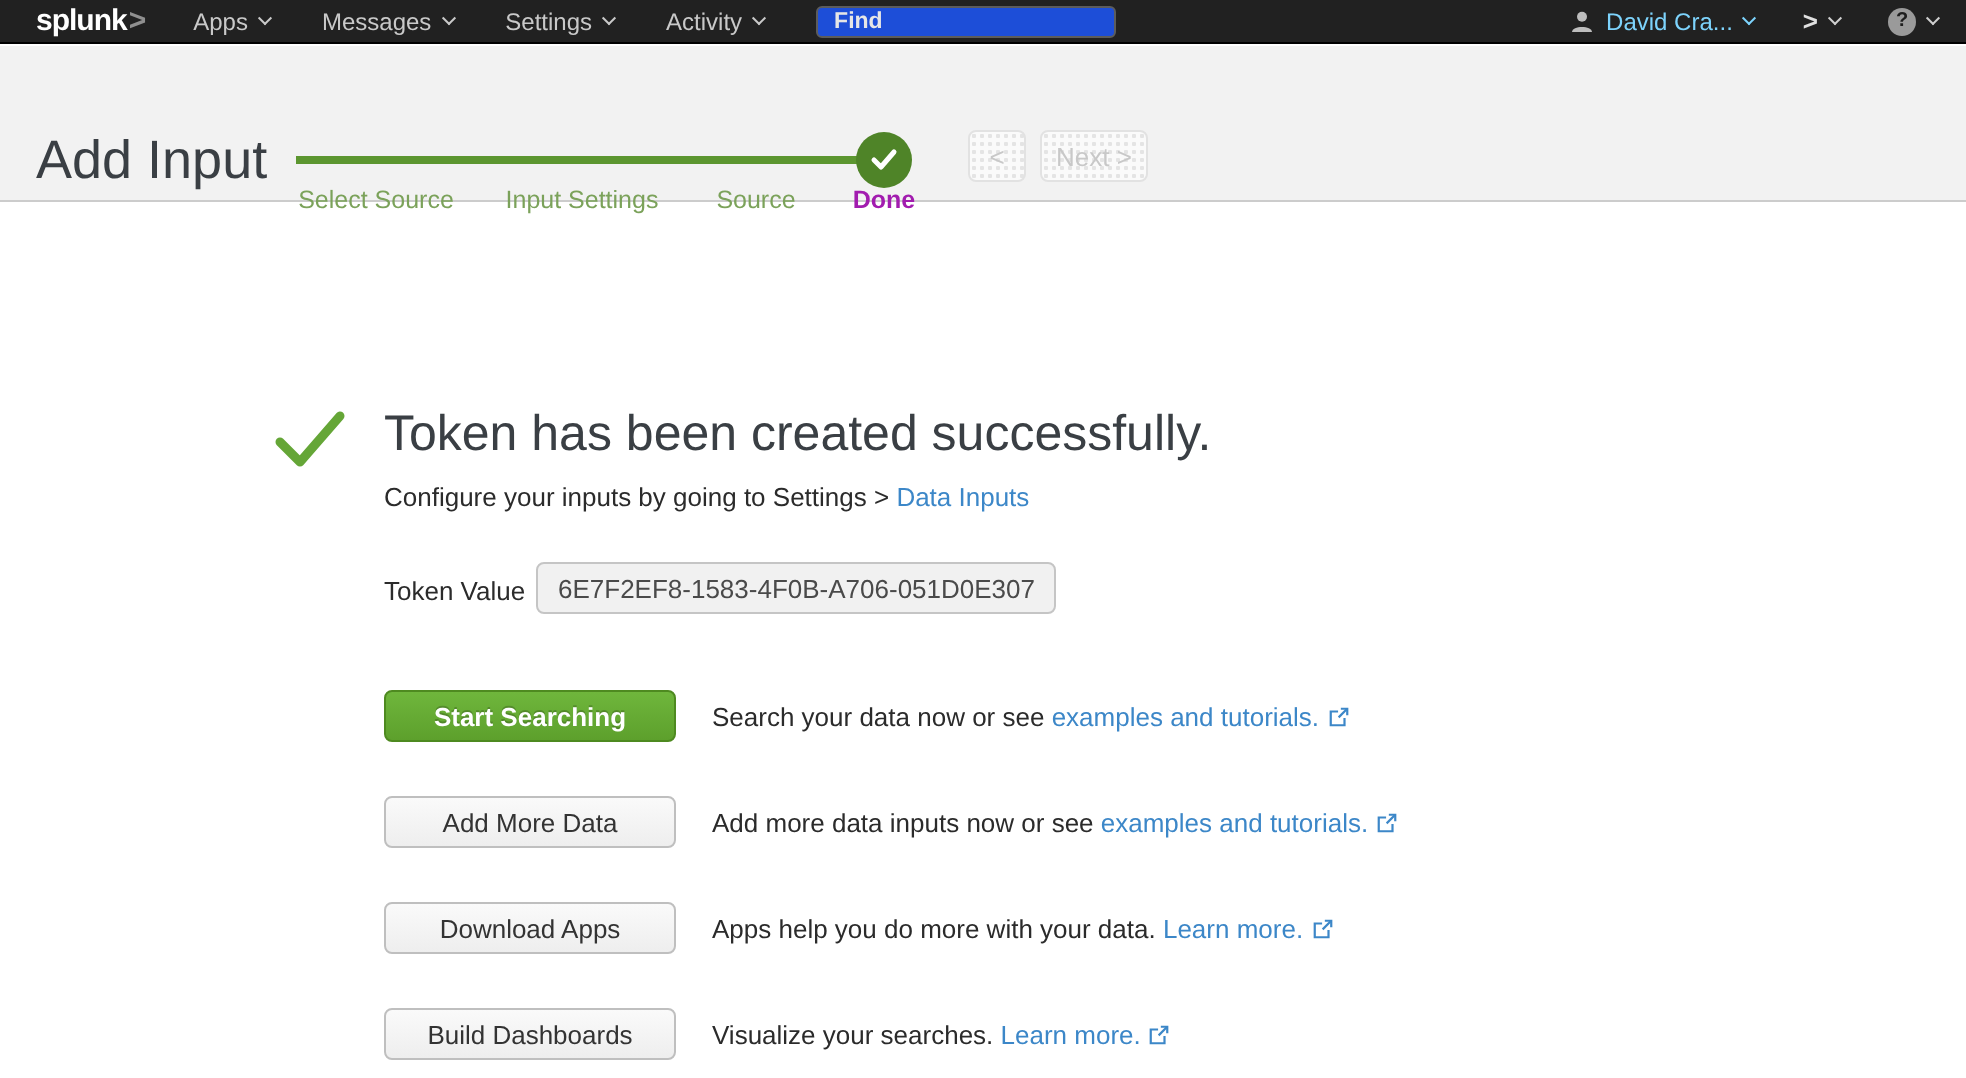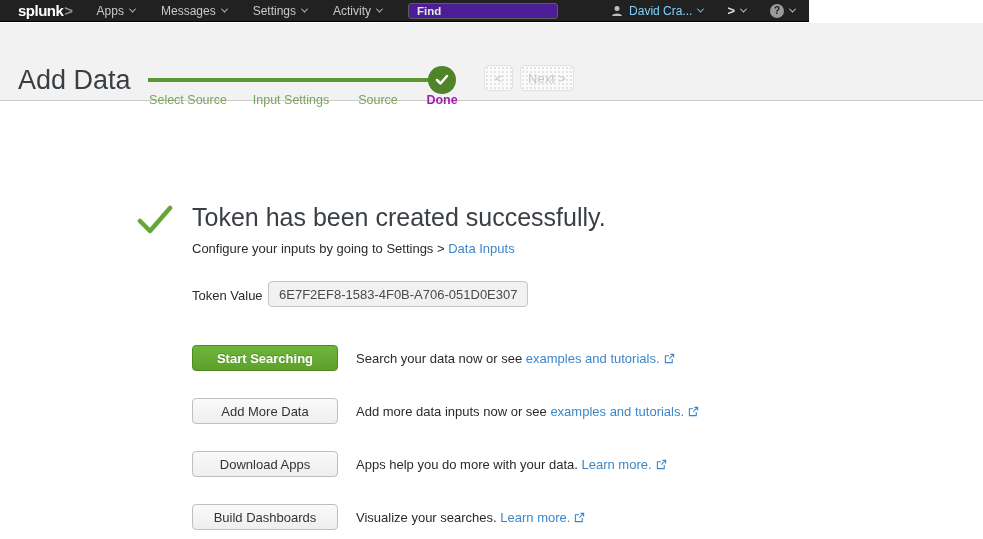--- a/index.html
+++ b/index.html
@@ -1,28 +1,28 @@
 <!DOCTYPE html>
 <html><head>
 <meta charset="utf-8">
 <style>
   * { margin:0; padding:0; box-sizing:border-box; }
   body { font-family:"Liberation Sans","DejaVu Sans",sans-serif; background:#fff; }
   #page { position:relative; width:983px; height:539px; background:#fff; overflow:hidden; }
 
   
-  .topbar { position:absolute; top:0; left:0; width:809px; height:22px;
+  .topbar { position:absolute; top:0; left:0; width:983px; height:22px;
     background:#212121; border-bottom:1px solid #000;
     display:flex; align-items:center; padding:0 14px 0 18px; }
   .logo { font-size:15px; font-weight:bold; color:#fff; letter-spacing:-0.5px; margin-right:24px; display:flex; align-items:baseline; }
   .logo .caret { color:#8f8f8f; font-weight:bold; margin-left:1px; }
   .menu-item { display:flex; align-items:center; color:#c9c9c9; font-size:12px; margin-right:26px; cursor:pointer; }
   .chev { width:5px; height:5px; border-right:1.5px solid currentColor; border-bottom:1.5px solid currentColor;
     transform:rotate(45deg) translate(-1px,-1px); margin-left:6px; display:inline-block; }
-  .find-input { width:150px; height:16px; background:#4c1d95; border:1px solid #5c5c5c; border-radius:3px;
+  .find-input { width:150px; height:16px; background:#1d4ed8; border:1px solid #5c5c5c; border-radius:3px;
     color:#eee; font-size:11.5px; padding:0 8px; outline:none; font-family:inherit; }
   .find-input::placeholder { color:#e6e6e6; font-weight:bold; opacity:1; }
   .topbar-right { margin-left:auto; display:flex; align-items:center; gap:8px; }
   .user-group { display:flex; align-items:center; color:#7dd3fc; font-size:12px; margin-right:16px; cursor:pointer; }
   .user-icon { margin-right:6px; display:inline-flex; }
   .arrow-group { display:flex; align-items:center; color:#cfcfcf; margin-right:16px; cursor:pointer; }
   .arrow-glyph { color:#e0e0e0; font-weight:bold; font-size:13px; }
   .help-group { display:flex; align-items:center; color:#cfcfcf; cursor:pointer; }
   .help-circle { width:14px; height:14px; border-radius:50%; background:#9a9a9a; color:#1e1e1e;
     font-size:10px; font-weight:bold; display:inline-flex; align-items:center; justify-content:center; }
@@ -103,21 +103,21 @@
         <span class="chev"></span>
       </div>
       <div class="help-group">
         <span class="help-circle">?</span>
         <span class="chev"></span>
       </div>
     </div>
   </div>
 
   <div class="header">
-    <div class="page-title">Add Data</div>
+    <div class="page-title">Add Input</div>
     <div class="progress-line"></div>
     <div class="done-circle">
       <svg width="14" height="12" viewBox="0 0 14 12">
           <polyline points="2,6 5.5,9.5 12,2" stroke="#fff" stroke-width="2.5" fill="none" stroke-linecap="round" stroke-linejoin="round"></polyline>
         </svg>
     </div>
     <div class="step-label" style="left:188px;">Select Source</div>
     <div class="step-label" style="left:291px;">Input Settings</div>
     <div class="step-label" style="left:378px;">Source</div>
     <div class="step-label done" style="left:442px;">Done</div>

